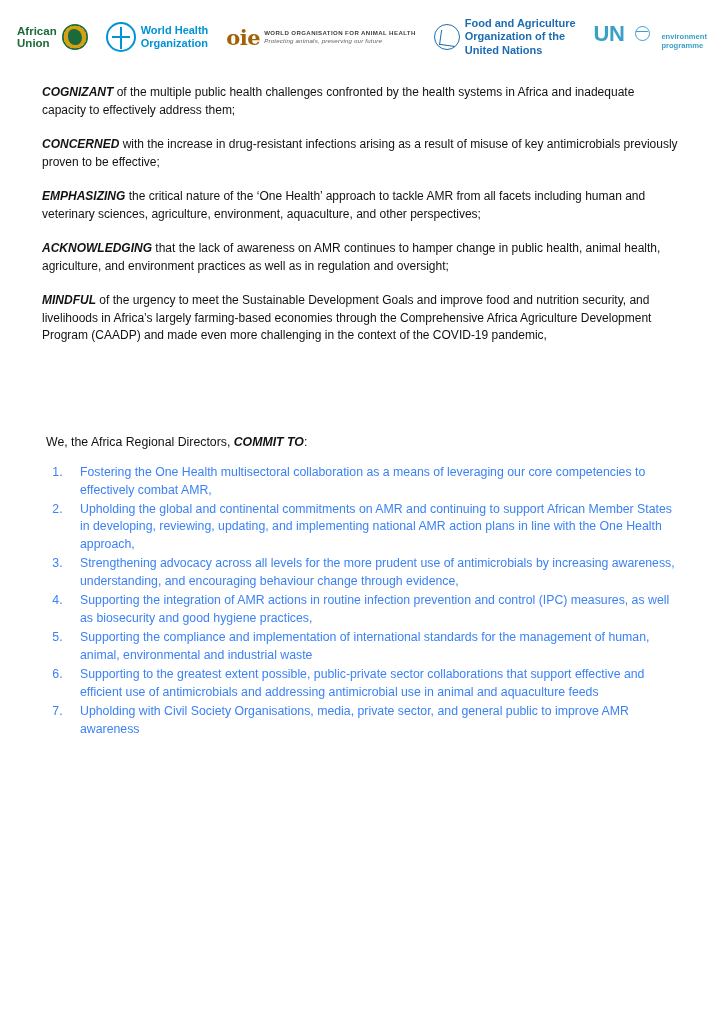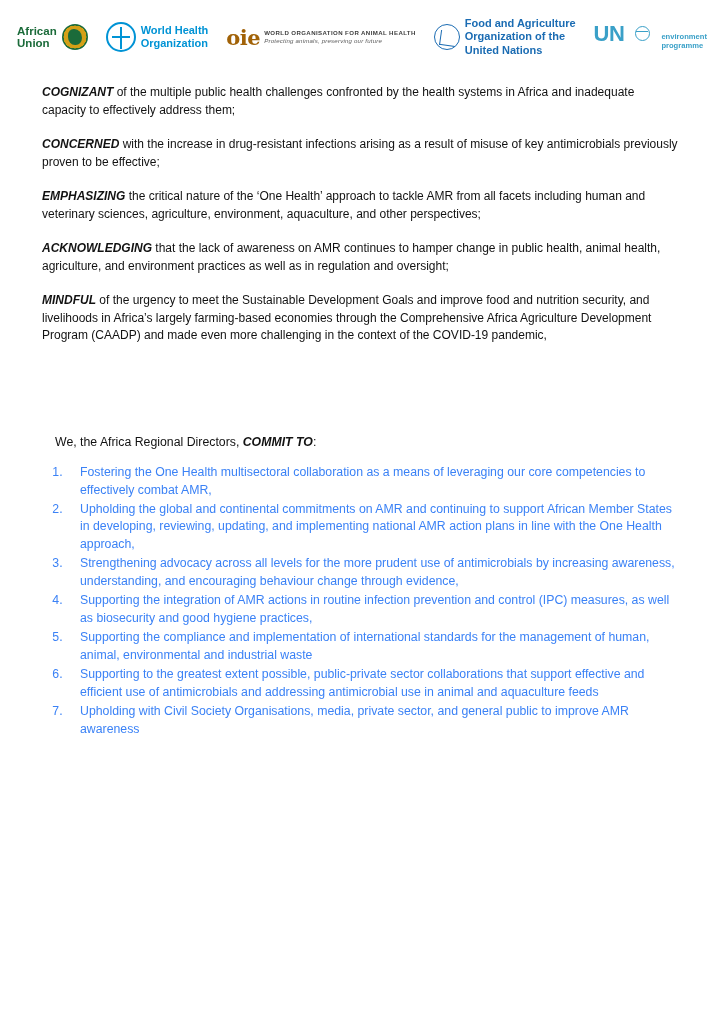--- a/index.html
+++ b/index.html
@@ -184,21 +184,21 @@
     text-align: left;
     color: #121212;
   }
   .lead {
     font-weight: bold;
     font-style: italic;
   }
   .commit-line {
     font-size: 12.3px;
     line-height: 1.46;
-    margin: 0 0 12px 13px;
+    margin: 0 0 12px 4px;
     color: #121212;
   }
   .spacer {
     height: 72px;
   }
   ol.commit-list {
     margin: 0;
     padding-left: 24px;
     font-size: 12.3px;
     line-height: 1.46;

